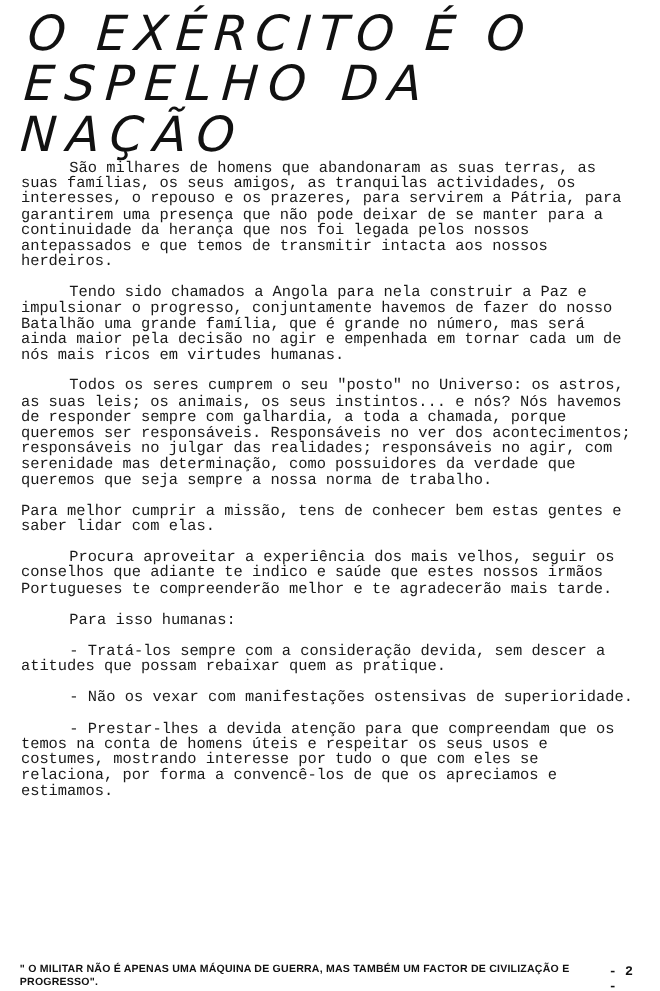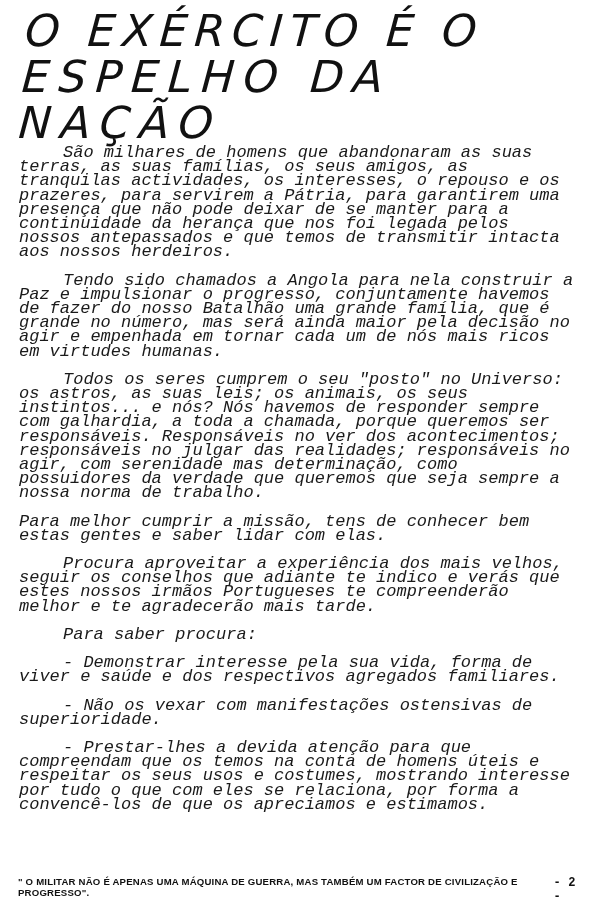--- a/index.html
+++ b/index.html
@@ -13,21 +13,21 @@
     position: absolute; left: 22px; top: 8px;
     font-family: "DejaVu Sans", sans-serif;
     font-style: italic; font-weight: 300;
     font-size: 44px; line-height: 46px;
     letter-spacing: 7px; color: #111;
     transform: skewX(-4deg);
   }
   .title .l2 { letter-spacing: 9px; }
   .body {
     position: absolute; left: 19px; top: 146px; width: 560px;
-    font-size: 17px; line-height: 14.2px; font-style: italic;
+    font-size: 14px; line-height: 14.2px;
   }
   .p { margin: 0 0 14px 0; white-space: pre-line; }
   .ind { text-indent: 44px; }
   .footer {
     position: absolute; left: 18px; top: 876px; width: 570px;
     font-family: "Liberation Sans", sans-serif;
     font-size: 9.6px; font-weight: bold; letter-spacing: 0.2px;
     display: flex; justify-content: space-between; color: #111;
   }
   .footer .pg { font-family: "Liberation Mono", monospace; font-size: 12px; }
@@ -38,23 +38,23 @@
 <div class="title">
   <div>O EXÉRCITO É O</div>
   <div class="l2">ESPELHO DA NAÇÃO</div>
 </div>
 
 <div class="body">
   <p class="p ind">São milhares de homens que abandonaram as suas terras, as suas famílias, os seus amigos, as tranquilas actividades, os interesses, o repouso e os prazeres, para servirem a Pátria, para garantirem uma presença que não pode deixar de se manter para a continuidade da herança que nos foi legada pelos nossos antepassados e que temos de transmitir intacta aos nossos herdeiros.</p>
   <p class="p ind">Tendo sido chamados a Angola para nela construir a Paz e impulsionar o progresso, conjuntamente havemos de fazer do nosso Batalhão uma grande família, que é grande no número, mas será ainda maior pela decisão no agir e empenhada em tornar cada um de nós mais ricos em virtudes humanas.</p>
   <p class="p ind">Todos os seres cumprem o seu "posto" no Universo: os astros, as suas leis; os animais, os seus instintos... e nós? Nós havemos de responder sempre com galhardia, a toda a chamada, porque queremos ser responsáveis. Responsáveis no ver dos acontecimentos; responsáveis no julgar das realidades; responsáveis no agir, com serenidade mas determinação, como possuidores da verdade que queremos que seja sempre a nossa norma de trabalho.</p>
   <p class="p">Para melhor cumprir a missão, tens de conhecer bem estas gentes e saber lidar com elas.</p>
-  <p class="p ind">Procura aproveitar a experiência dos mais velhos, seguir os conselhos que adiante te indico e verás que estes nossos irmãos Portugueses te compreenderão melhor e te agradecerão mais tarde.</p>
-  <p class="p ind">Para saber procura:</p>
-  <p class="p ind">- Demonstrar interesse pela sua vida, forma de viver e saúde e dos respectivos agregados familiares.</p>
+  <p class="p ind">Procura aproveitar a experiência dos mais velhos, seguir os conselhos que adiante te indico e saúde que estes nossos irmãos Portugueses te compreenderão melhor e te agradecerão mais tarde.</p>
+  <p class="p ind">Para isso humanas:</p>
+  <p class="p ind">- Tratá-los sempre com a consideração devida, sem descer a atitudes que possam rebaixar quem as pratique.</p>
   <p class="p ind">- Não os vexar com manifestações ostensivas de superioridade.</p>
   <p class="p ind">- Prestar-lhes a devida atenção para que compreendam que os temos na conta de homens úteis e respeitar os seus usos e costumes, mostrando interesse por tudo o que com eles se relaciona, por forma a convencê-los de que os apreciamos e estimamos.</p>
 </div>
 
 <div class="footer">
   <span>" O MILITAR NÃO É APENAS UMA MÁQUINA DE GUERRA, MAS TAMBÉM UM FACTOR DE CIVILIZAÇÃO E PROGRESSO".</span>
   <span class="pg">- 2 -</span>
 </div>
 
 </body></html>

